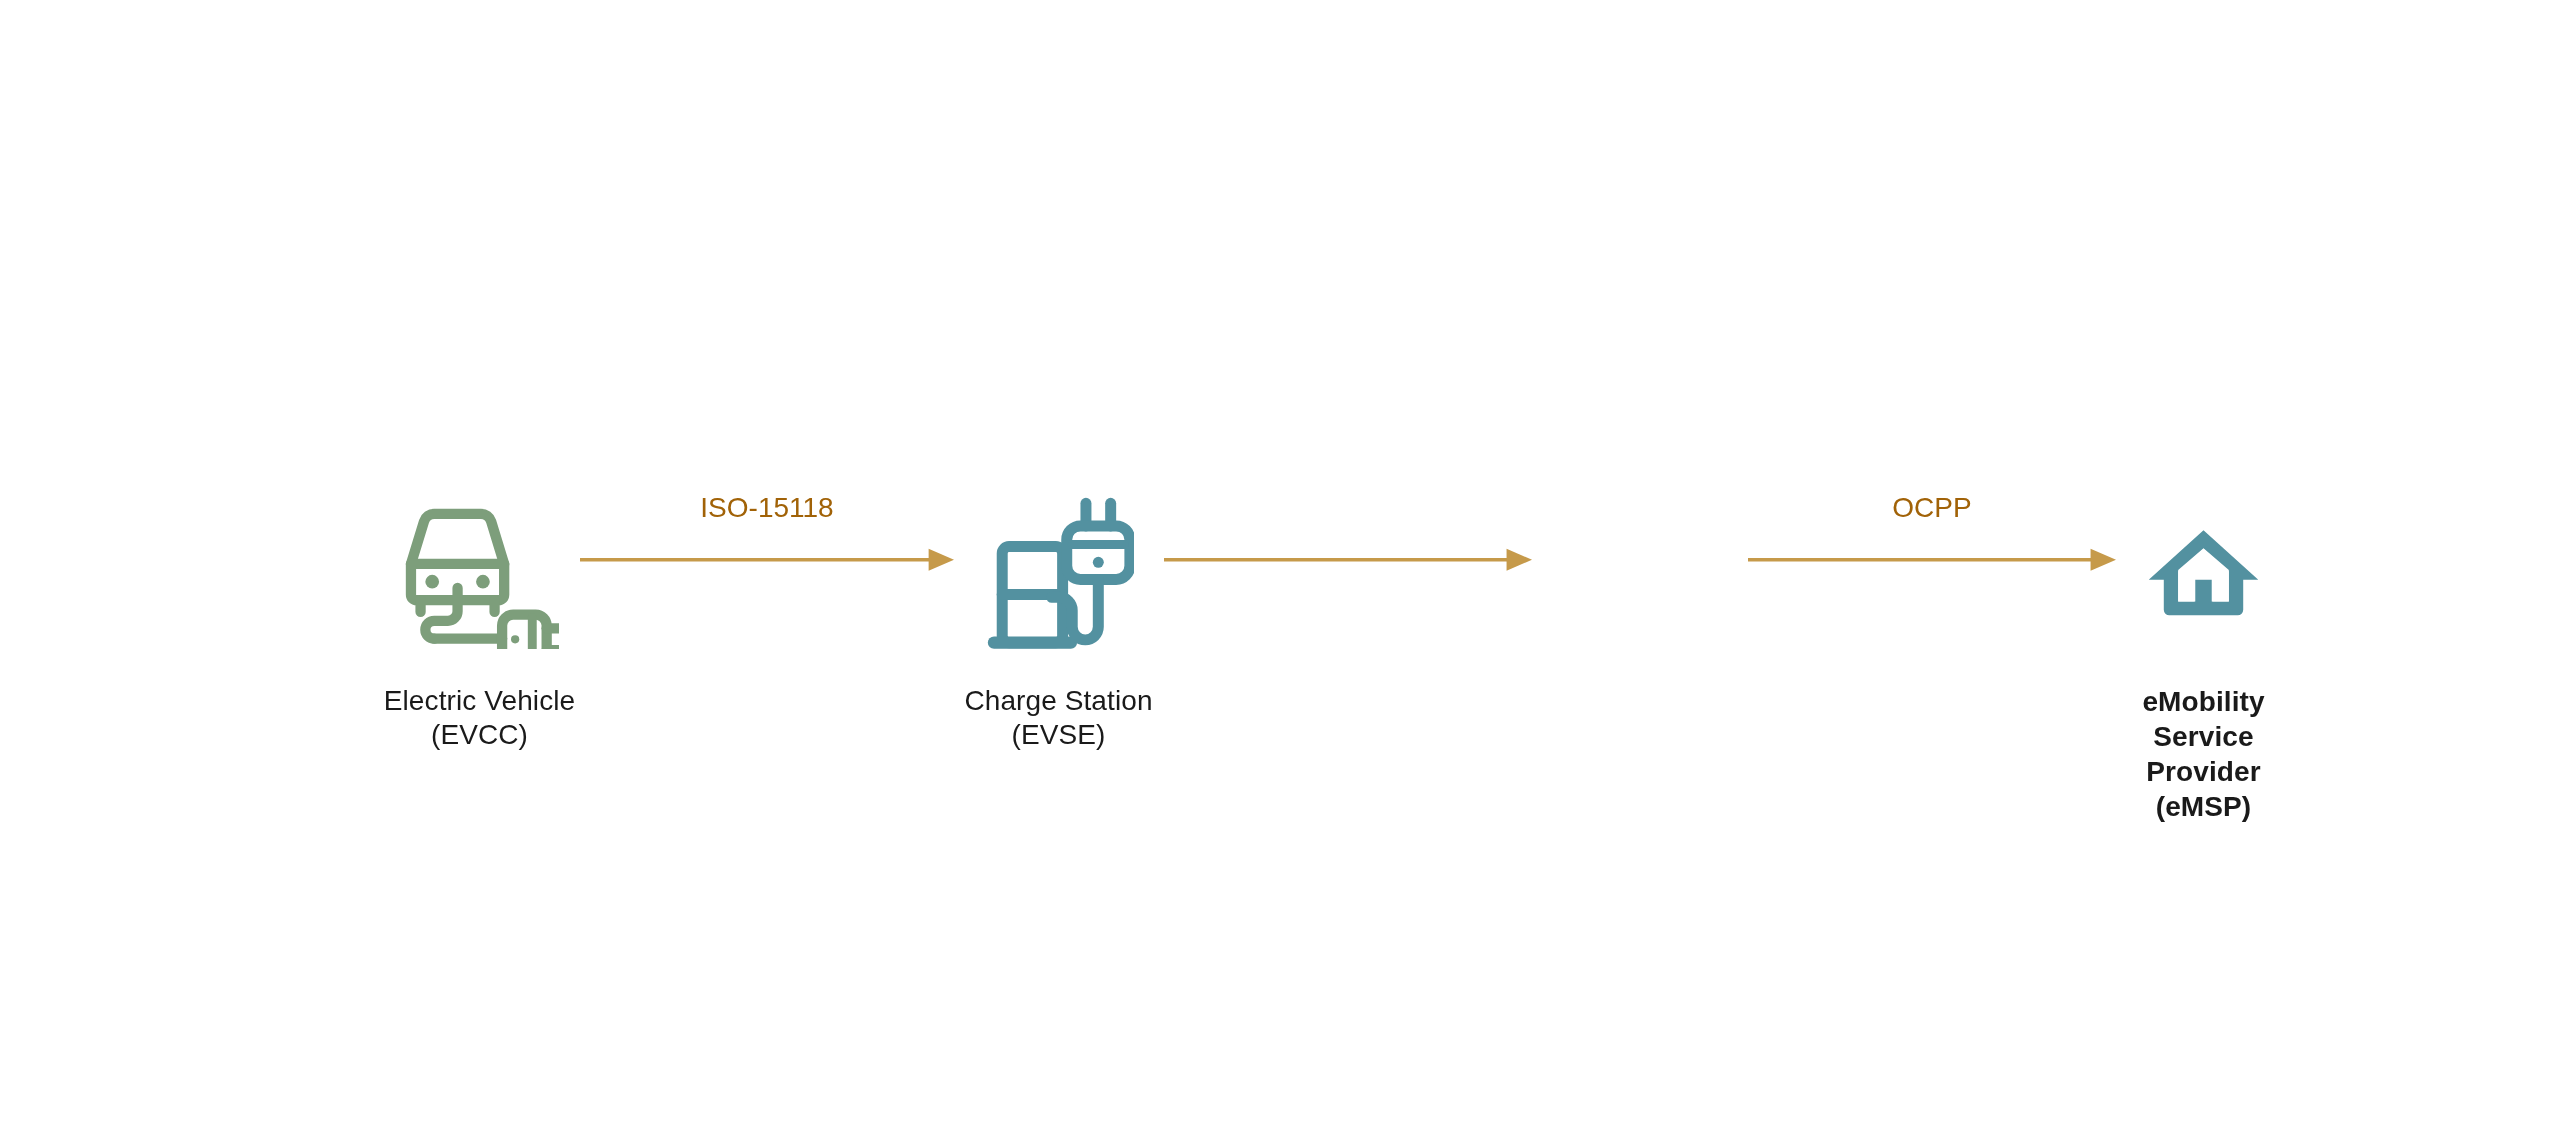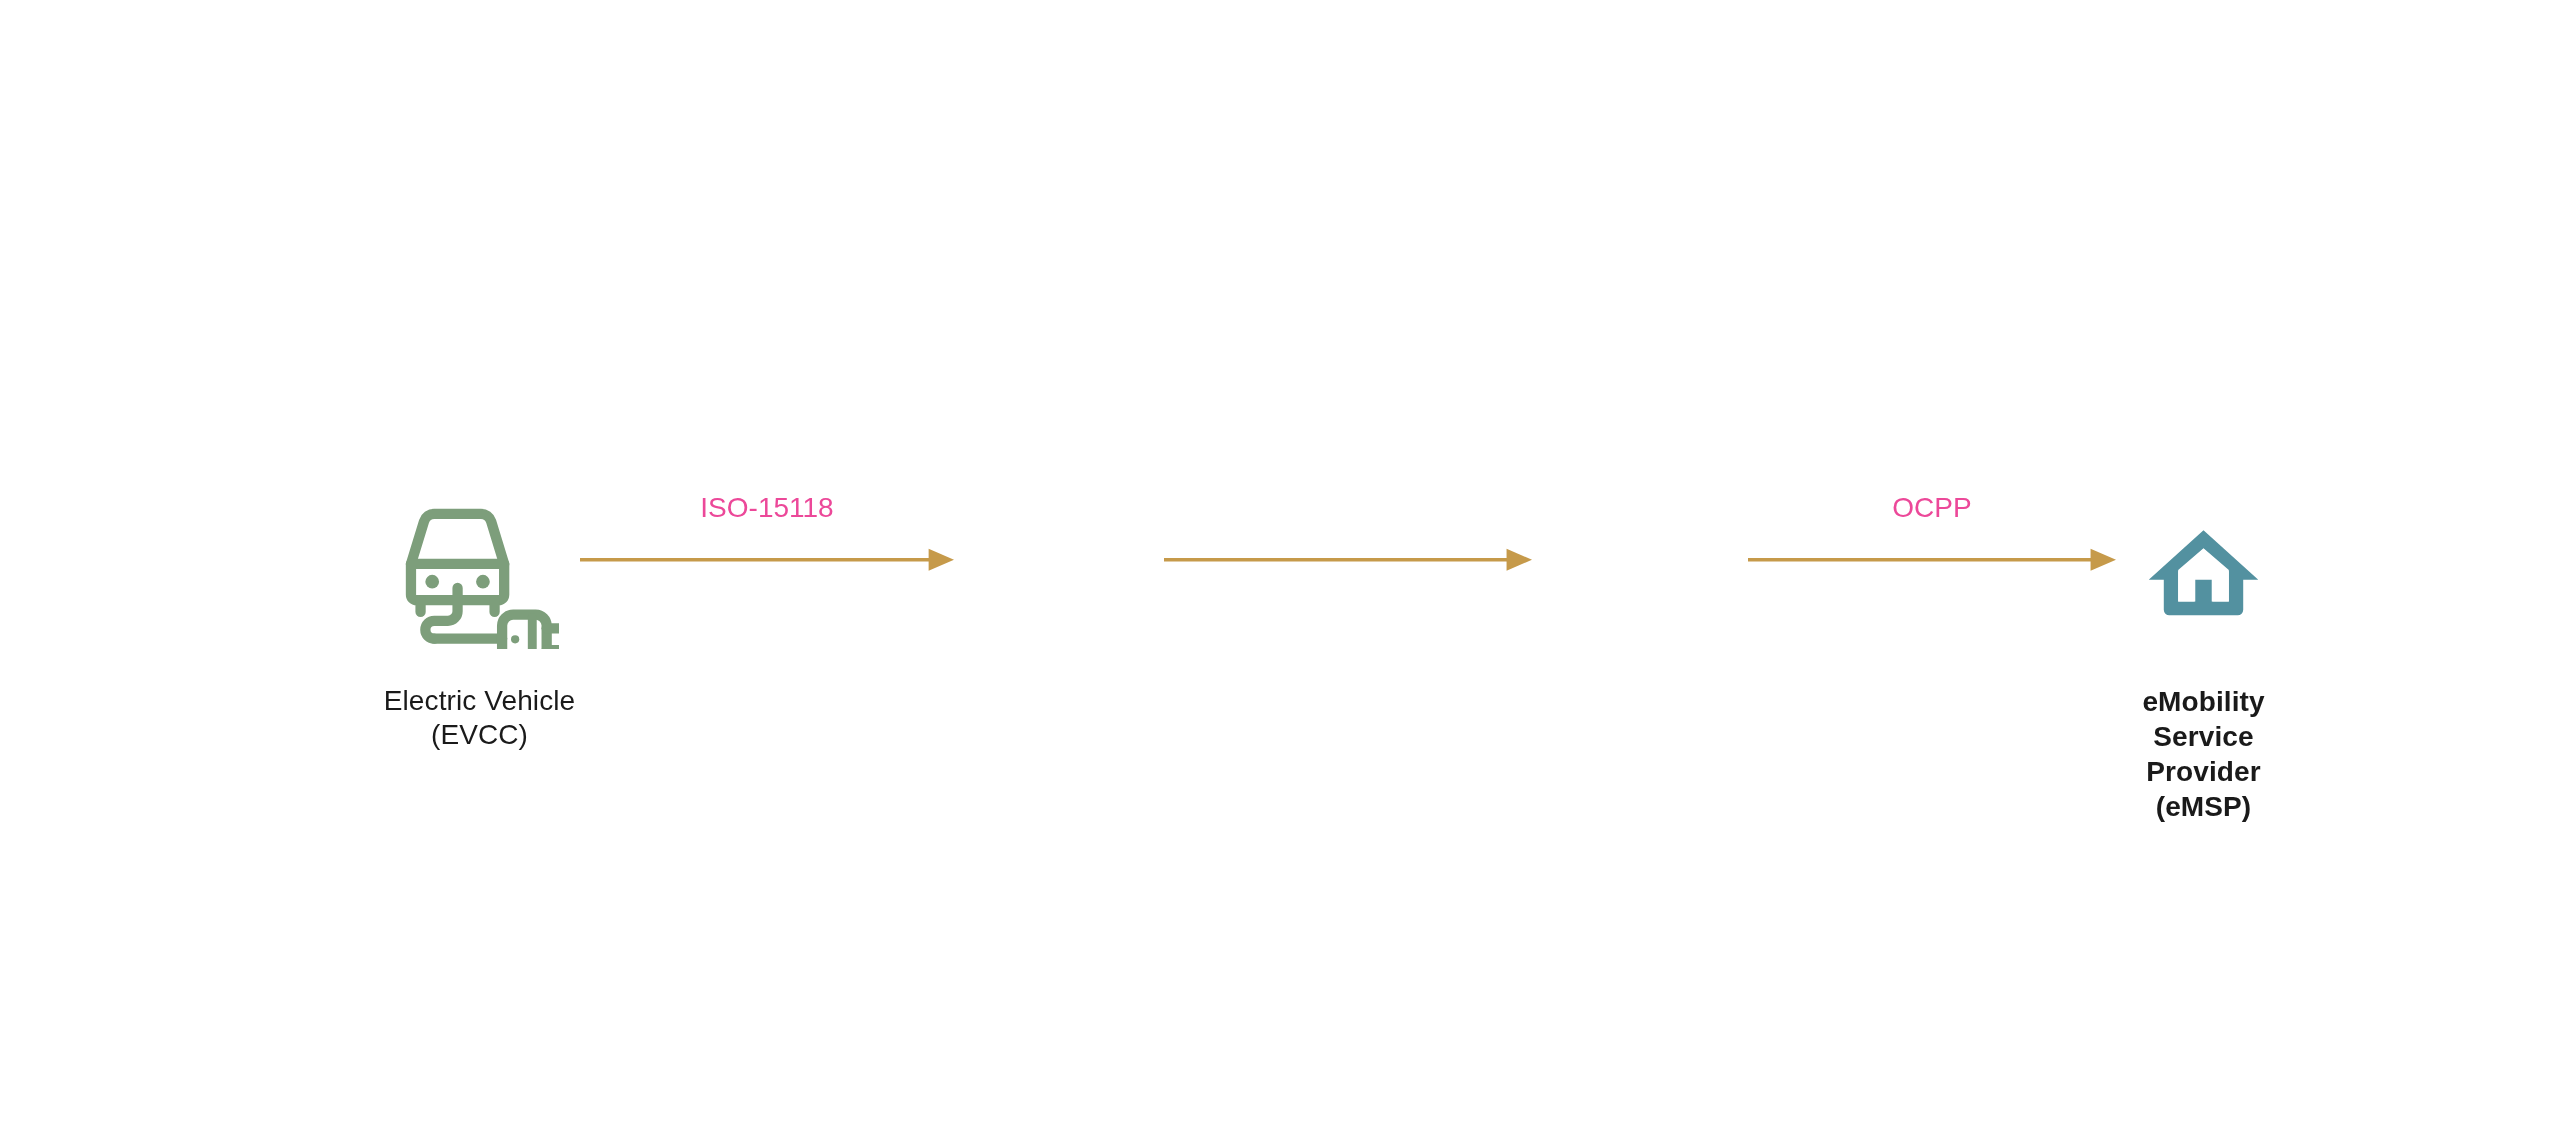--- a/index.html
+++ b/index.html
@@ -69,21 +69,21 @@
     height: 82px;
   }
   .connector-label {
     position: absolute;
     left: 0;
     top: 0;
     width: 100%;
     text-align: center;
     font-size: 28px;
     line-height: 33px;
-    color: #ec4899;
+    color: #a16207;
     font-weight: 400;
   }
   .connector-arrow {
     position: absolute;
     left: 0;
     bottom: 0;
     width: 100%;
     height: 27.5px;
   }
 
@@ -118,20 +118,44 @@
 
         <circle cx="168" cy="206" r="6" fill="#7d9e7b" stroke="none"></circle>
 
         <path d="M214 190 L233 190"></path>
         <path d="M214 222 L233 222"></path>
       </svg>
     </div>
     <div class="node-label">Electric Vehicle (EVCC)</div>
   </div>
 
+  <div class="node" id="node-evse">
+    <div class="node-icon">
+      <svg width="151" height="158" viewBox="0 0 220 230" fill="none" stroke="#5391a0" stroke-width="16" stroke-linecap="round" stroke-linejoin="round">
+
+        <rect x="28" y="75" width="88" height="140" rx="10" ry="10" fill="none"></rect>
+
+        <path d="M28 145 L116 145"></path>
+
+        <path d="M16 215 L128 215" stroke-width="18"></path>
+
+        <path d="M150 12 L150 45"></path>
+        <path d="M186 12 L186 45"></path>
+
+        <rect x="122" y="45" width="92" height="78" rx="20" ry="20" fill="none"></rect>
+
+        <path d="M130 72 L206 72" stroke-width="13"></path>
+
+        <circle cx="168" cy="98" r="8" fill="#5391a0" stroke="none"></circle>
+
+        <path d="M168 123 L168 192 A19 19 0 0 1 130 192 L130 168 A19 19 0 0 0 111 149 L100 149" fill="none"></path>
+      </svg>
+    </div>
+    <div class="node-label">Charge Station (EVSE)</div>
+  </div>
 
 
   <div class="node" id="node-emsp">
     <div class="node-icon">
       <svg width="113" height="89" viewBox="0 0 164 130" fill="none">
 
         <path fill="#5391a0" fill-rule="evenodd" d="M82 2 L162 74 L140 74 L140 118 A8 8 0 0 1 132 126
                  L32 126 A8 8 0 0 1 24 118 L24 74 L2 74 Z
                  M45 74 L45 106 L70 106 L70 74 L94 74 L94 106 L119 106 L119 74
                  L119 60 L82 28 L45 60 Z"></path>

